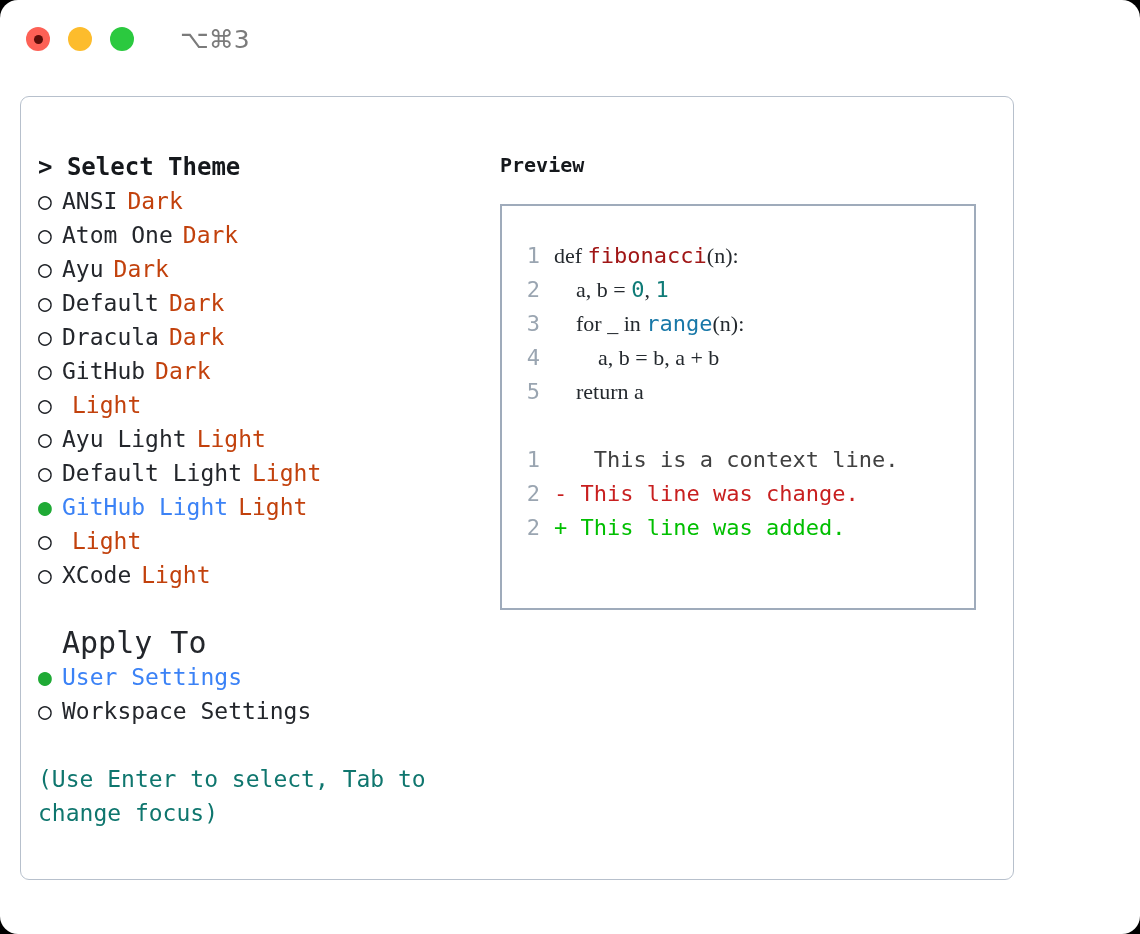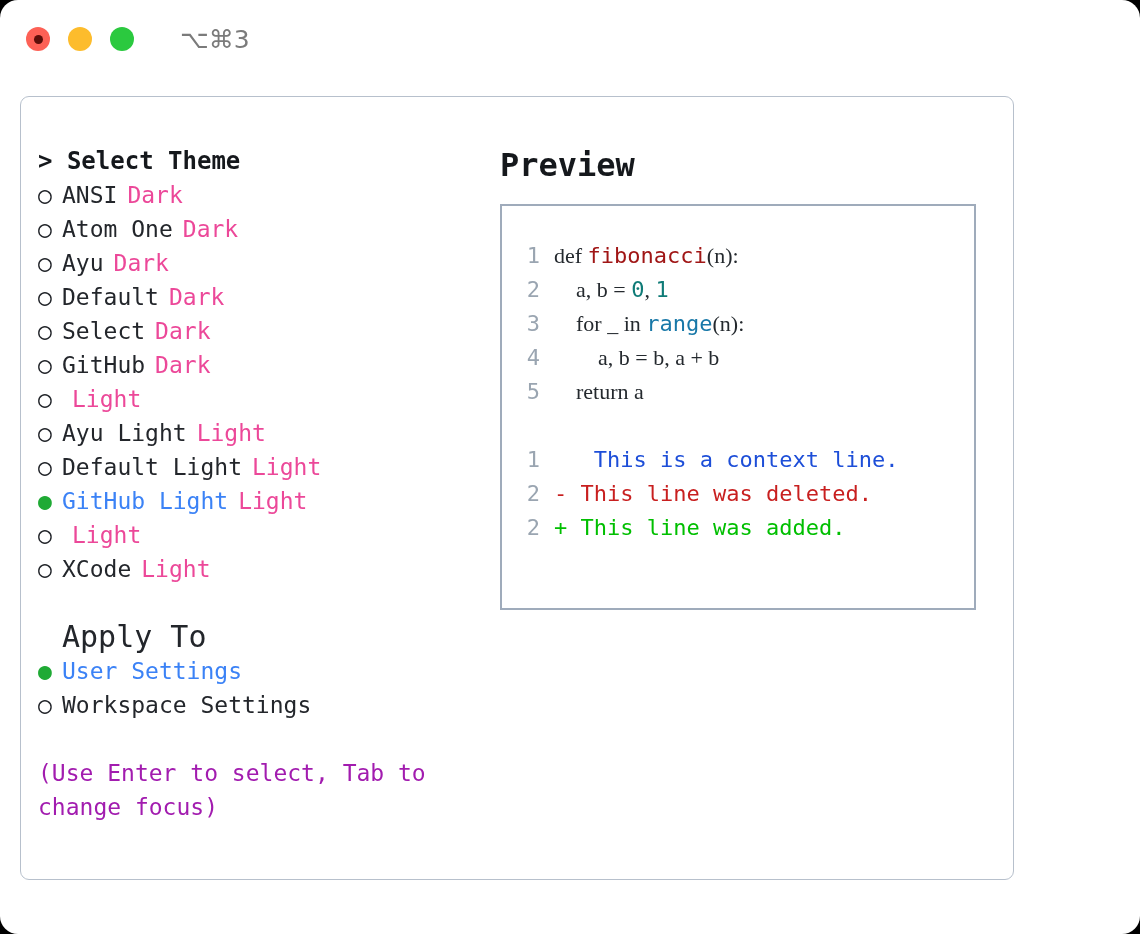--- a/index.html
+++ b/index.html
@@ -78,21 +78,21 @@
     border: 1px solid #b7c0cc;
     border-radius: 9px;
     box-sizing: border-box;
     background: #ffffff;
   }
 
   
   .left-col {
     position: absolute;
     left: 17px;
-    top: 47px;
+    top: 53px;
     width: 440px;
   }
   .section-title {
     font-size: 24px;
     font-weight: bold;
     color: #15181c;
     line-height: 34px;
     white-space: pre;
   }
   .row {
@@ -105,52 +105,52 @@
   .bullet {
     width: 24px;
     display: inline-block;
     flex: none;
     color: #23262b;
   }
   .bullet.sel { color: #1faa35; }
   .row .name { color: #23262b; }
   .row.selected .name { color: #3b82f6; }
   .row .tag {
-    color: #ec4899;
+    color: #c2410c;
     margin-left: 10px;
   }
 
   .spacer-sm { height: 34px; }
 
   .apply-title {
     font-size: 30px;
     color: #23262b;
     line-height: 34px;
     padding-left: 24px;
     white-space: pre;
   }
 
   .hint {
     margin-top: 34px;
     font-size: 23px;
-    color: #a21caf;
+    color: #0f766e;
     line-height: 34px;
     width: 400px;
     white-space: normal;
   }
 
   
   .right-col {
     position: absolute;
     left: 479px;
     top: 51px;
     width: 490px;
   }
   .preview-label {
-    font-size: 32px;
+    font-size: 20px;
     font-weight: bold;
     color: #15181c;
     line-height: 34px;
     white-space: pre;
   }
   .preview-box {
     margin-top: 22px;
     width: 476px;
     height: 406px;
     border: 2px solid #9fabbb;
@@ -171,21 +171,21 @@
     flex: none;
     margin-right: 14px;
   }
   .code-text { color: #24292e; font-family: Liberation Serif, serif; }
   .tok-fn    { color: #a01616; margin-top: 24px; }
   .tok-num   { color: #0f7b77; }
   .tok-blue  { color: #1878a8; }
 
   .gap-line { height: 34px; }
 
-  .diff-ctx { color: #1d4ed8; }
+  .diff-ctx { color: #404040; }
   .diff-del { color: #c81f1f; }
   .diff-add { color: #00bf00; }
 </style>
 </head>
 <body>
 
 <div class="window">
 
   <div class="titlebar">
     <div class="traffic">
@@ -202,21 +202,21 @@
 
     <div class="left-col">
 
       <div class="section-title">&gt; Select Theme</div>
 
       <div id="theme-list">
           <div class="row"><span class="bullet">○</span><span class="name">ANSI</span><span class="tag">Dark</span></div>
           <div class="row"><span class="bullet">○</span><span class="name">Atom One</span><span class="tag">Dark</span></div>
           <div class="row"><span class="bullet">○</span><span class="name">Ayu</span><span class="tag">Dark</span></div>
           <div class="row"><span class="bullet">○</span><span class="name">Default</span><span class="tag">Dark</span></div>
-          <div class="row"><span class="bullet">○</span><span class="name">Select</span><span class="tag">Dark</span></div>
+          <div class="row"><span class="bullet">○</span><span class="name">Dracula</span><span class="tag">Dark</span></div>
           <div class="row"><span class="bullet">○</span><span class="name">GitHub</span><span class="tag">Dark</span></div>
           <div class="row"><span class="bullet">○</span><span class="tag">Light</span></div>
           <div class="row"><span class="bullet">○</span><span class="name">Ayu Light</span><span class="tag">Light</span></div>
           <div class="row"><span class="bullet">○</span><span class="name">Default Light</span><span class="tag">Light</span></div>
           <div class="row selected"><span class="bullet sel">●</span><span class="name">GitHub Light</span><span class="tag">Light</span></div>
           <div class="row"><span class="bullet">○</span><span class="tag">Light</span></div>
           <div class="row"><span class="bullet">○</span><span class="name">XCode</span><span class="tag">Light</span></div>
         </div>
 
       <div class="spacer-sm"></div>
@@ -237,20 +237,20 @@
         <div id="code-block">
             <div class="code-line"><span class="lineno">1</span><span><span class="code-text">def </span><span class="tok-fn">fibonacci</span><span class="code-text">(n):</span></span></div>
             <div class="code-line"><span class="lineno">2</span><span><span class="code-text">    a, b = </span><span class="tok-num">0</span><span class="code-text">, </span><span class="tok-num">1</span></span></div>
             <div class="code-line"><span class="lineno">3</span><span><span class="code-text">    for _ in </span><span class="tok-blue">range</span><span class="code-text">(n):</span></span></div>
             <div class="code-line"><span class="lineno">4</span><span><span class="code-text">        a, b = b, a + b</span></span></div>
             <div class="code-line"><span class="lineno">5</span><span><span class="code-text">    return a</span></span></div>
           </div>
         <div class="gap-line"></div>
         <div id="diff-block">
             <div class="code-line"><span class="lineno">1</span><span class="diff-ctx"> </span><span class="diff-ctx">  This is a context line.</span></div>
-            <div class="code-line"><span class="lineno">2</span><span class="diff-del">-</span><span class="diff-del"> This line was deleted.</span></div>
+            <div class="code-line"><span class="lineno">2</span><span class="diff-del">-</span><span class="diff-del"> This line was change.</span></div>
             <div class="code-line"><span class="lineno">2</span><span class="diff-add">+</span><span class="diff-add"> This line was added.</span></div>
           </div>
       </div>
     </div>
 
   </div>
 </div>
 
 </body></html>

